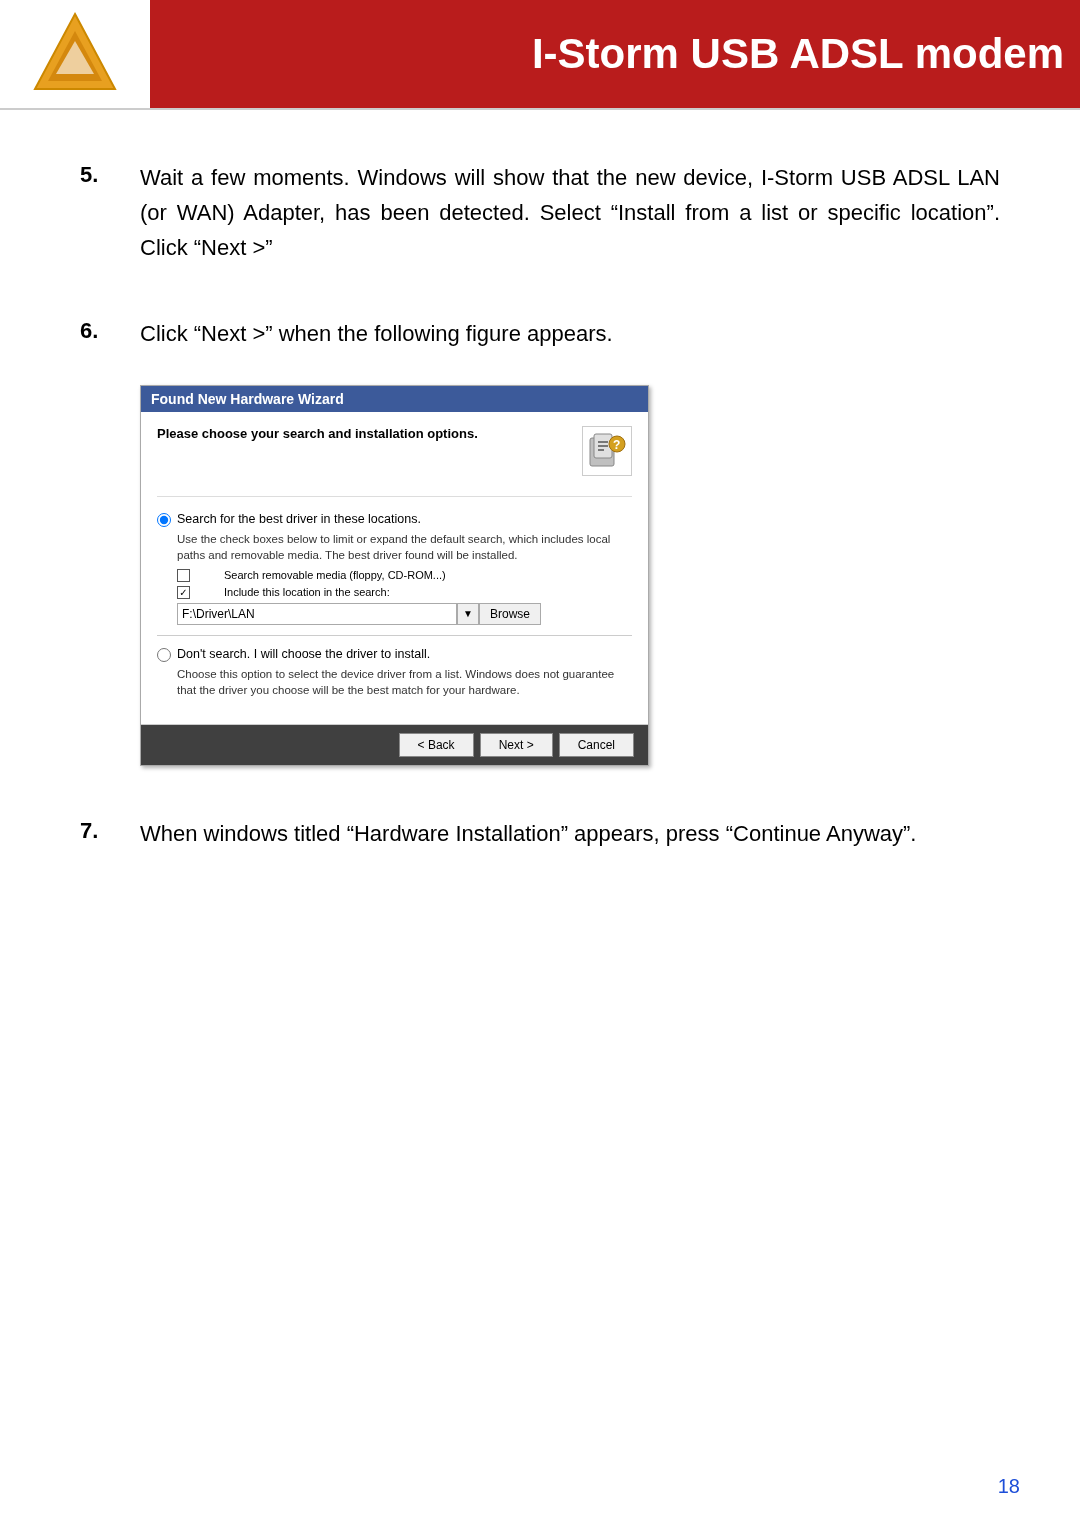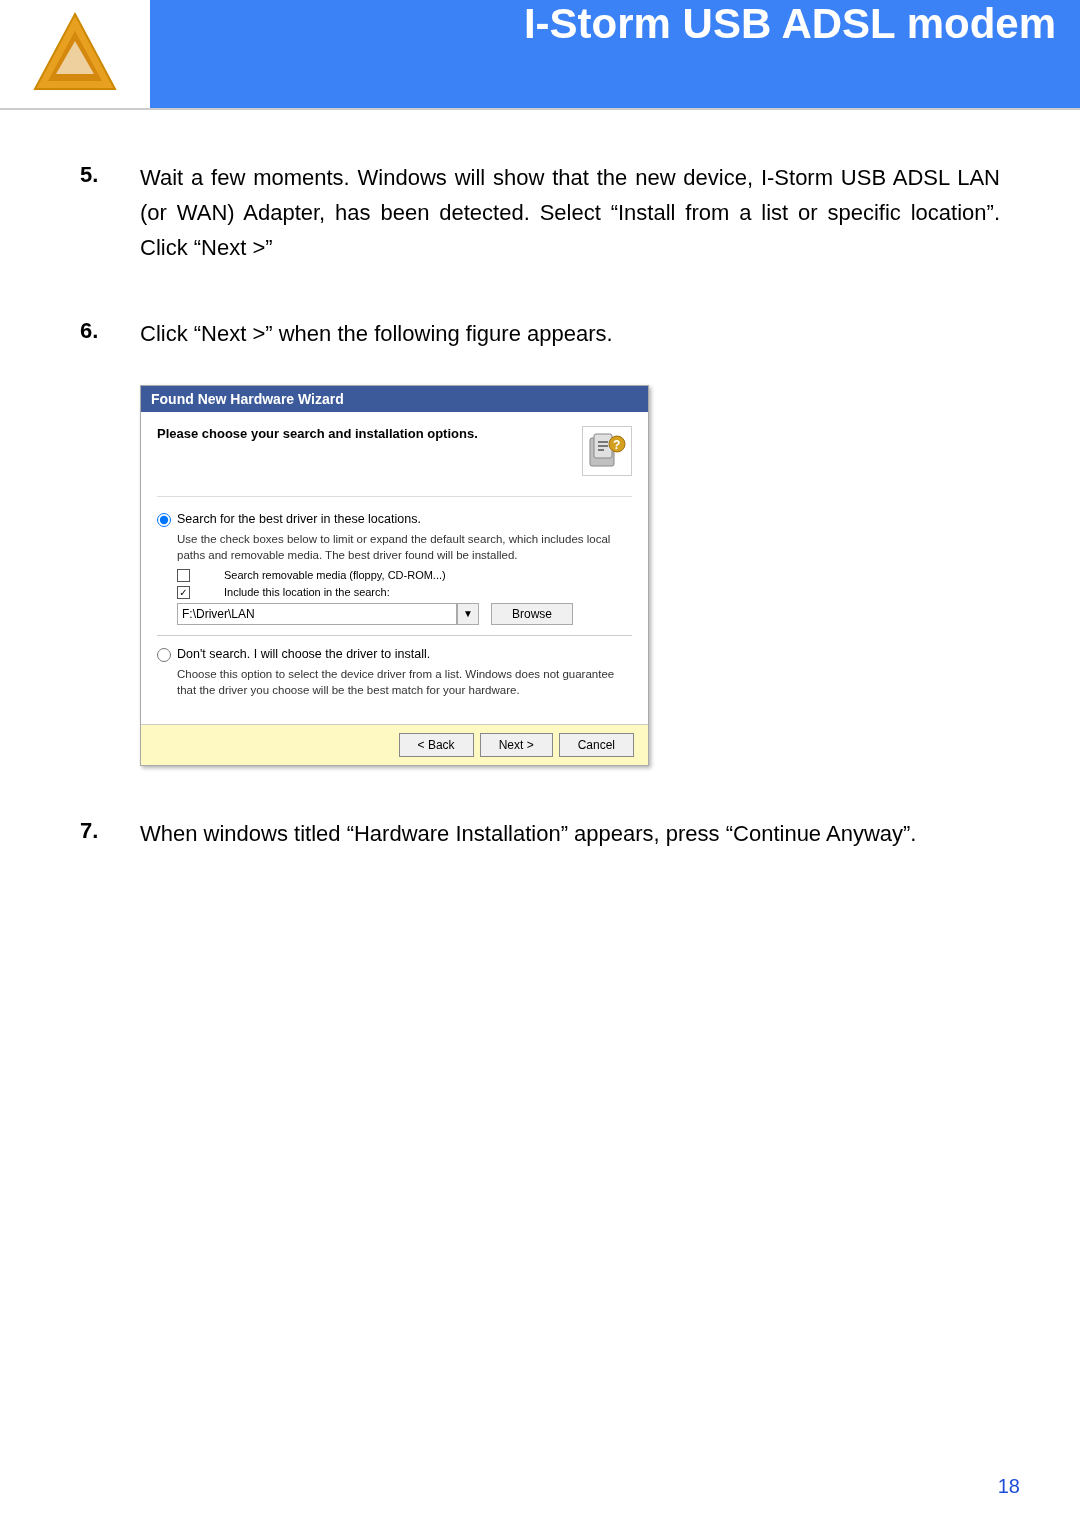--- a/index.html
+++ b/index.html
@@ -20,25 +20,25 @@
     }
     .header-logo {
       width: 150px;
       display: flex;
       align-items: center;
       justify-content: center;
       padding: 10px;
     }
     .header-title-area {
       flex: 1;
-      background: #3b82f6;
-      display: flex;
-      align-items: flex-start;
+      background: #b91c1c;
+      display: flex;
+      align-items: center;
       justify-content: flex-end;
-      padding-right: 24px;
+      padding-right: 16px;
     }
     .header-title {
       font-size: 42px;
       font-weight: bold;
       color: #ffffff;
       font-family: Arial, sans-serif;
     }
 
     
     .logo-svg {
@@ -180,37 +180,37 @@
       background: #f0f0f0;
       width: 22px;
       height: 22px;
       display: flex;
       align-items: center;
       justify-content: center;
       font-size: 10px;
       cursor: pointer;
     }
     .browse-btn {
-      margin-left: 12px;
-      padding: 2px 20px;
+      margin-left: 0;
+      padding: 2px 10px;
       font-size: 12px;
       background: #f0f0f0;
       border: 1px solid #aaa;
       cursor: pointer;
       height: 22px;
     }
 
     .divider {
       border: none;
       border-top: 1px solid #ccc;
       margin: 10px 0;
     }
 
     .dialog-footer {
-      background: #fef9c3;
+      background: #404040;
       padding: 8px 14px;
       display: flex;
       justify-content: flex-end;
       gap: 6px;
       border-top: 1px solid #ccc;
     }
     .footer-btn {
       padding: 4px 18px;
       font-size: 12px;
       background: #f0f0f0;

